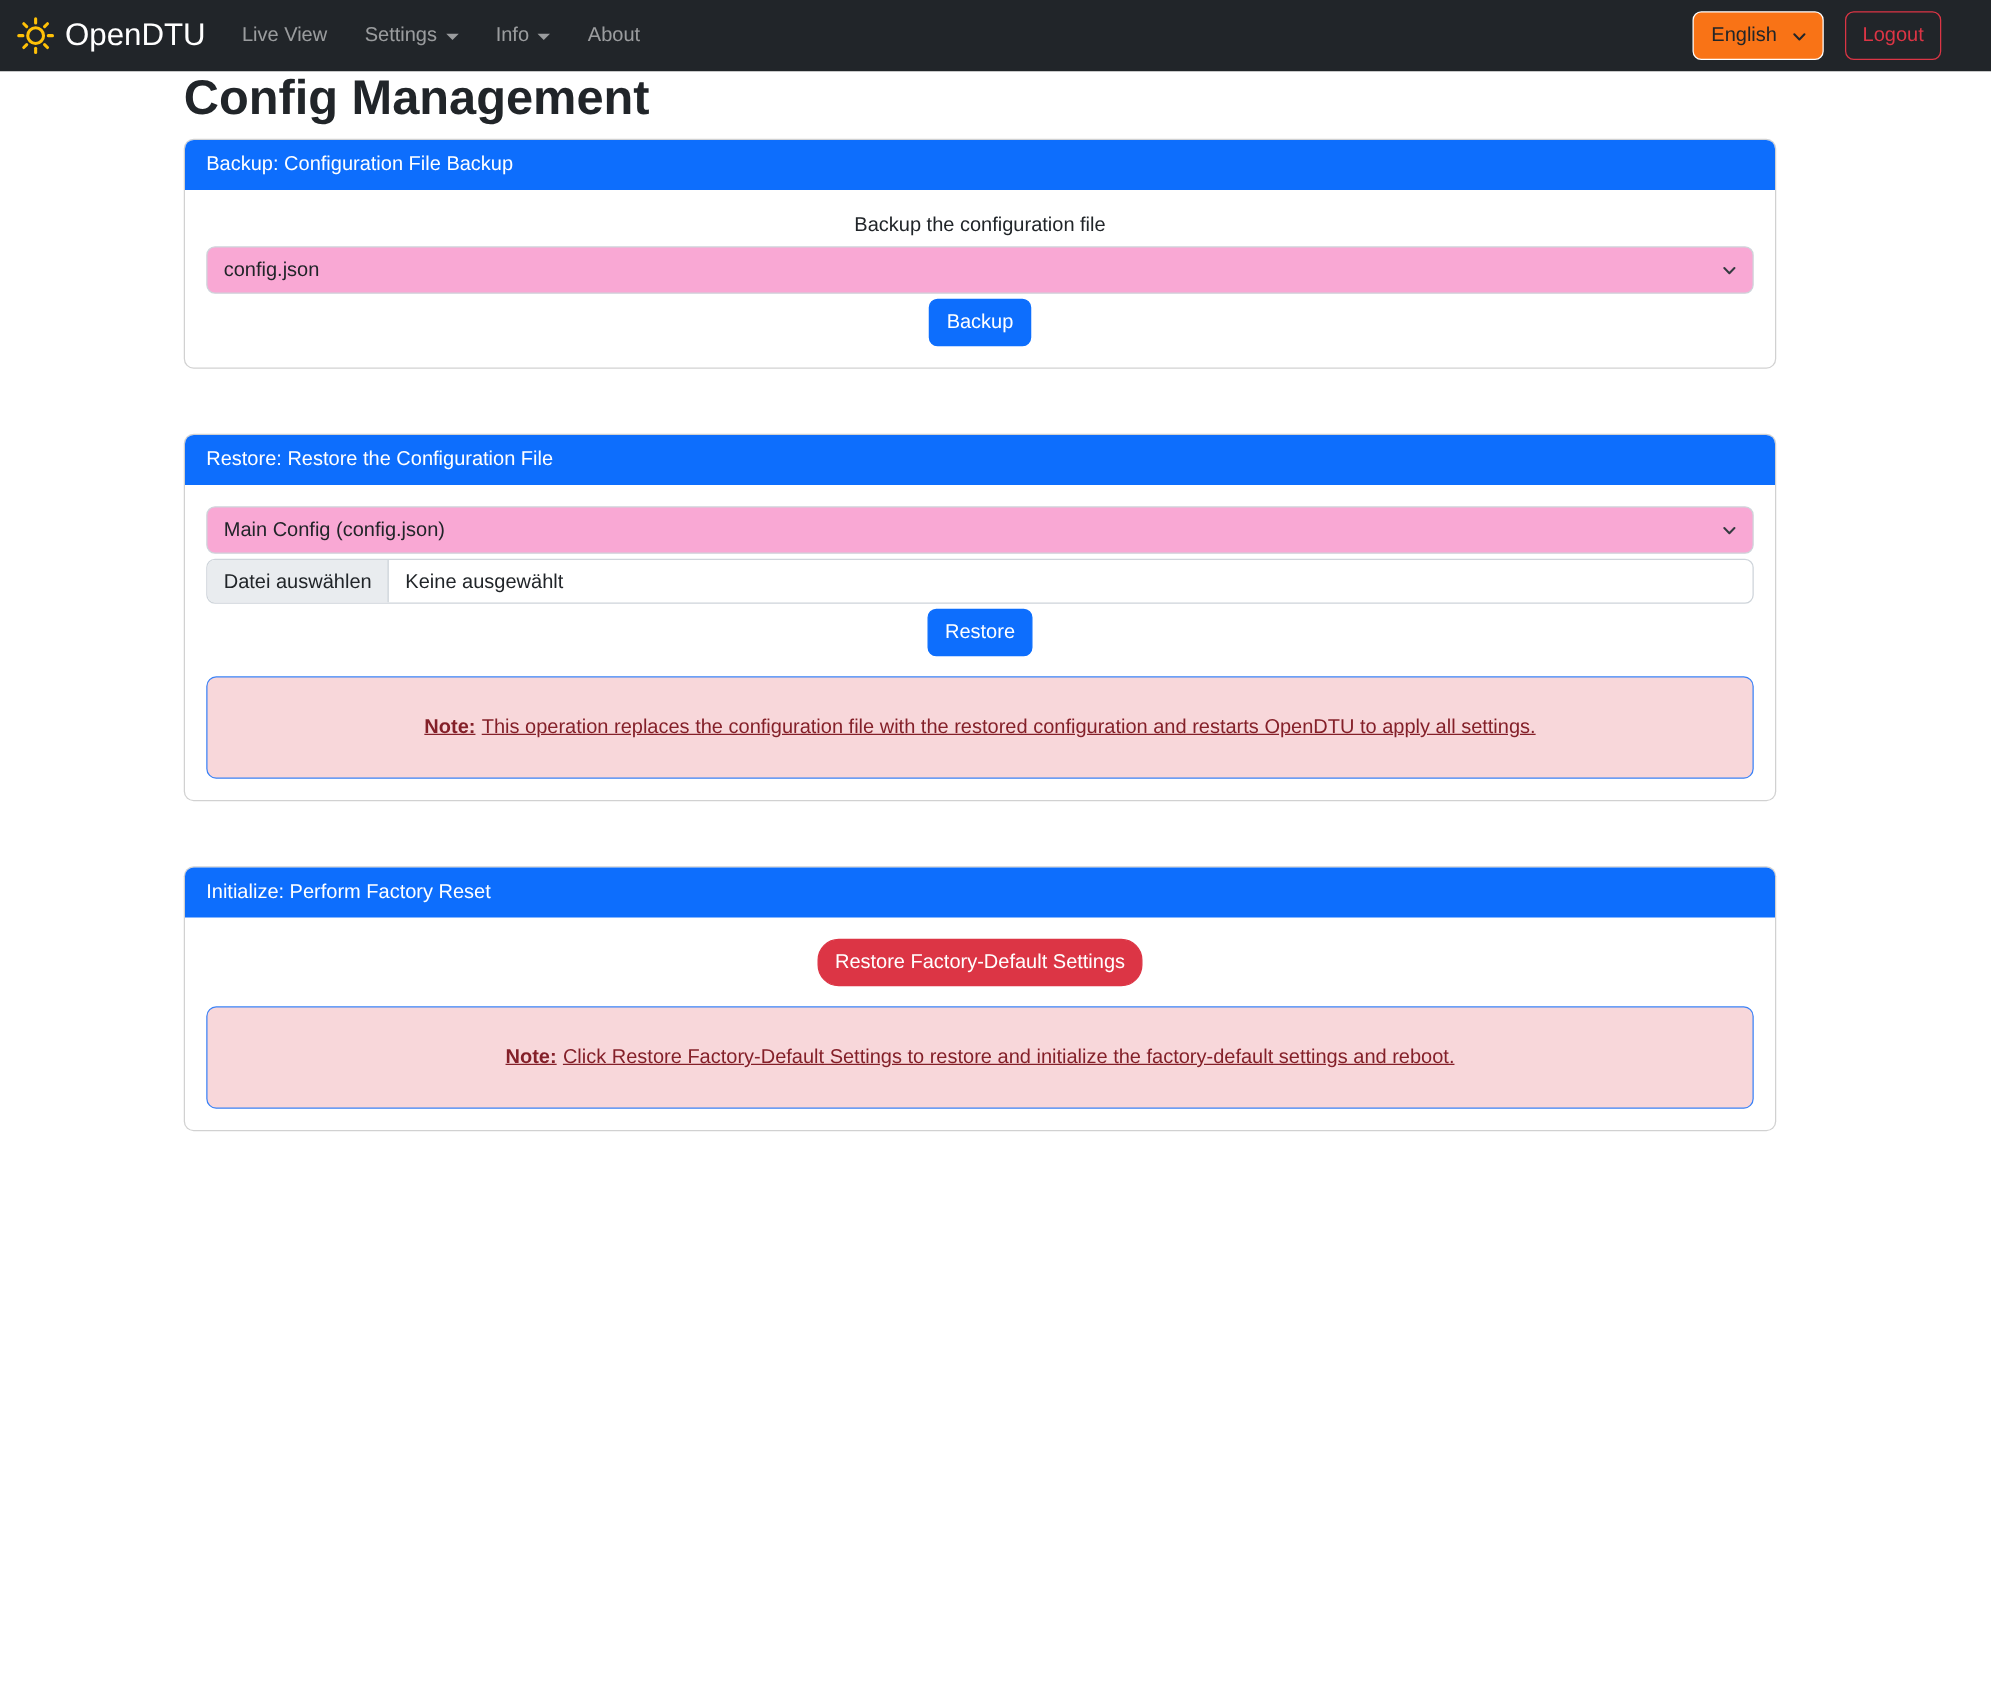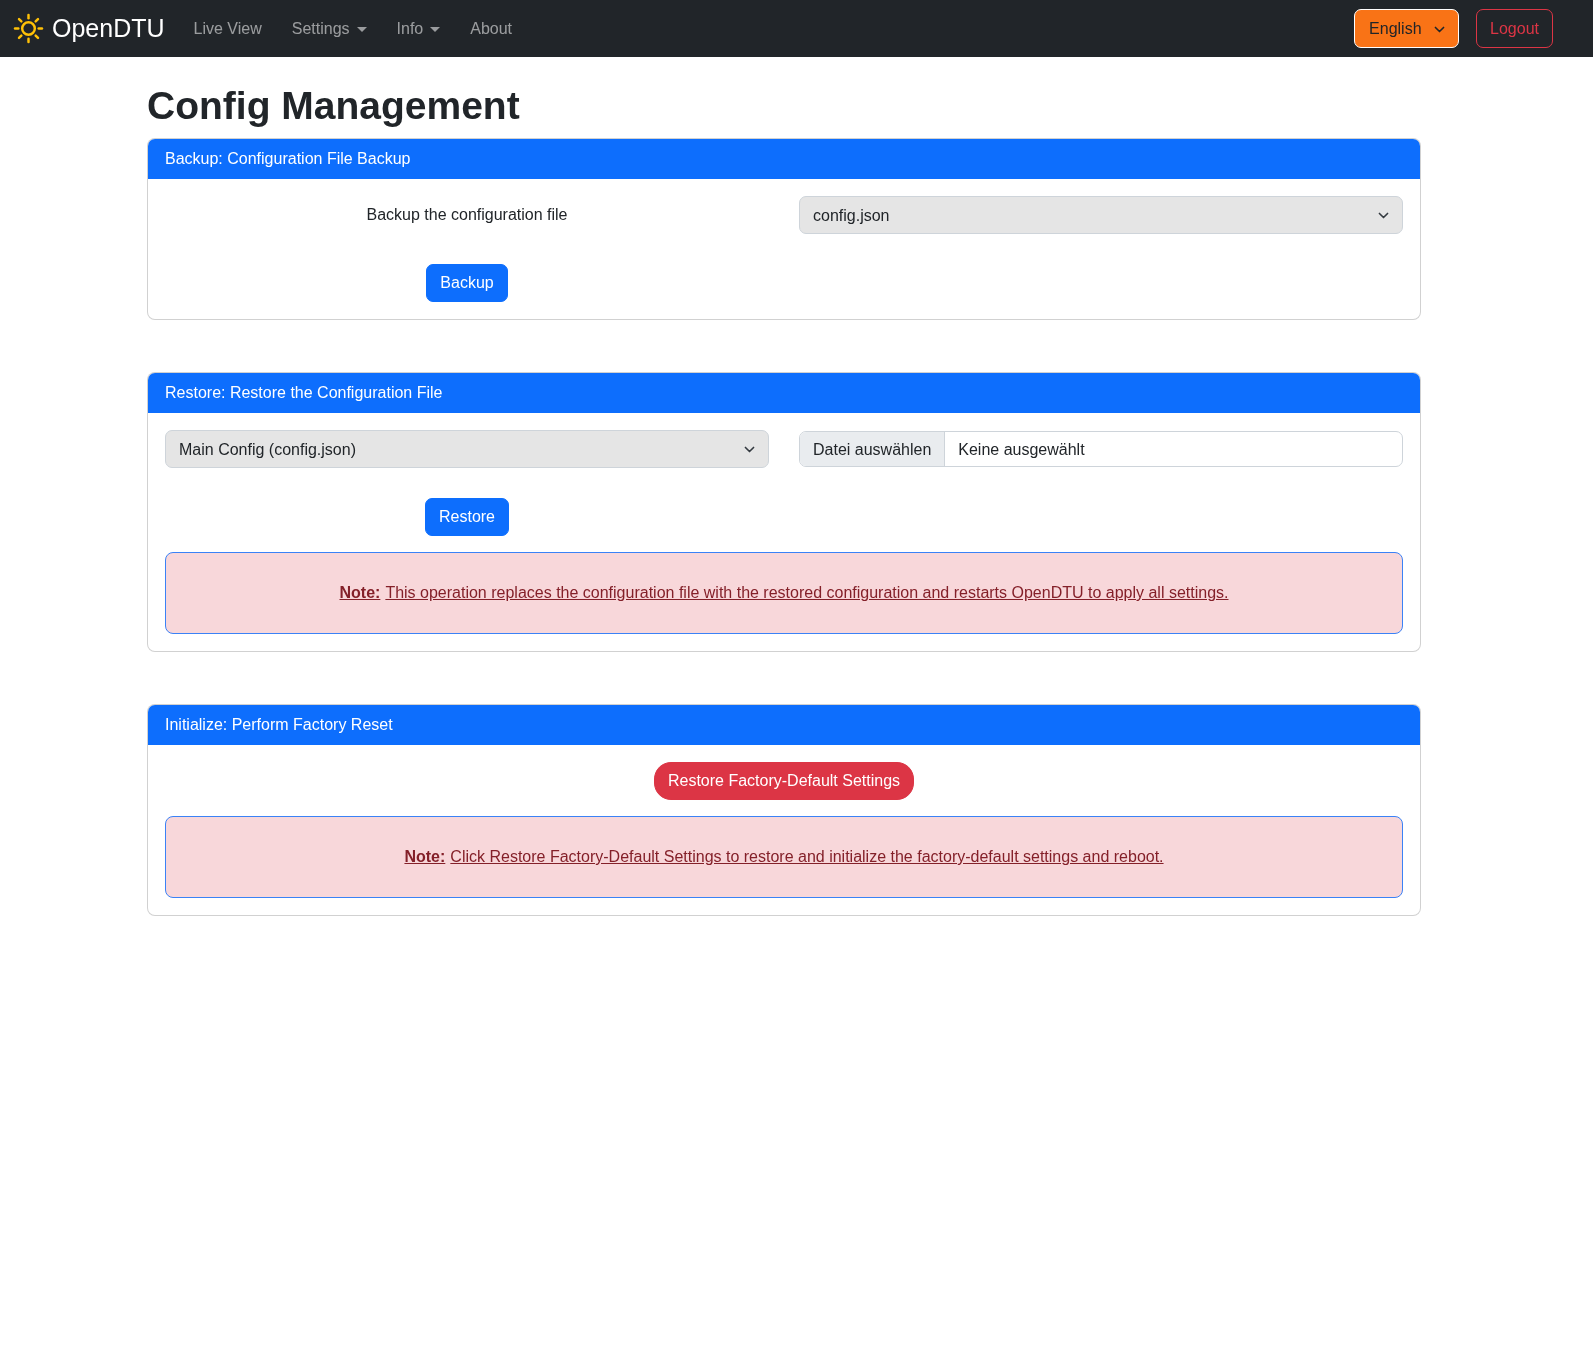--- a/index.html
+++ b/index.html
@@ -76,55 +76,55 @@
   }
 
   
   .container {
     width: 1274px;
     margin-left: 147px;
   }
   .page-title {
     font-size: 39px;
     font-weight: 600;
-    margin: 27px 0 10px 0;
+    margin: 0 0 10px 0;
     color: #212529;
   }
   .card {
     border: 1px solid rgba(0,0,0,0.18);
     border-radius: 8px;
     margin-bottom: 52px;
     background: #fff;
   }
   .card-header {
     background: #0d6efd;
     color: #fff;
     padding: 8px 17px;
     border-radius: 7px 7px 0 0;
     line-height: 24px;
   }
   .card-body { padding: 17px; }
   .form-row {
     display: grid;
-    grid-template-columns: 1fr 1fr;
-    gap: 30px;
+    grid-template-columns: 1fr;
+    gap: 4px;
     align-items: center;
   }
   .col-label { text-align: center; line-height: 24px; }
   .col-center { text-align: center; }
 
   .select-wrap { position: relative; width: 100%; }
   .form-select {
     appearance: none;
     -webkit-appearance: none;
     width: 100%;
     height: 38px;
     border: 1px solid #ced4da;
     border-radius: 7px;
-    background: #e5e5e5;
+    background: #f9a8d4;
     color: #212529;
     font-size: 16px;
     font-family: inherit;
     padding: 6px 36px 6px 13px;
     cursor: pointer;
   }
   .chev {
     position: absolute;
     right: 13px;
     top: 50%;

